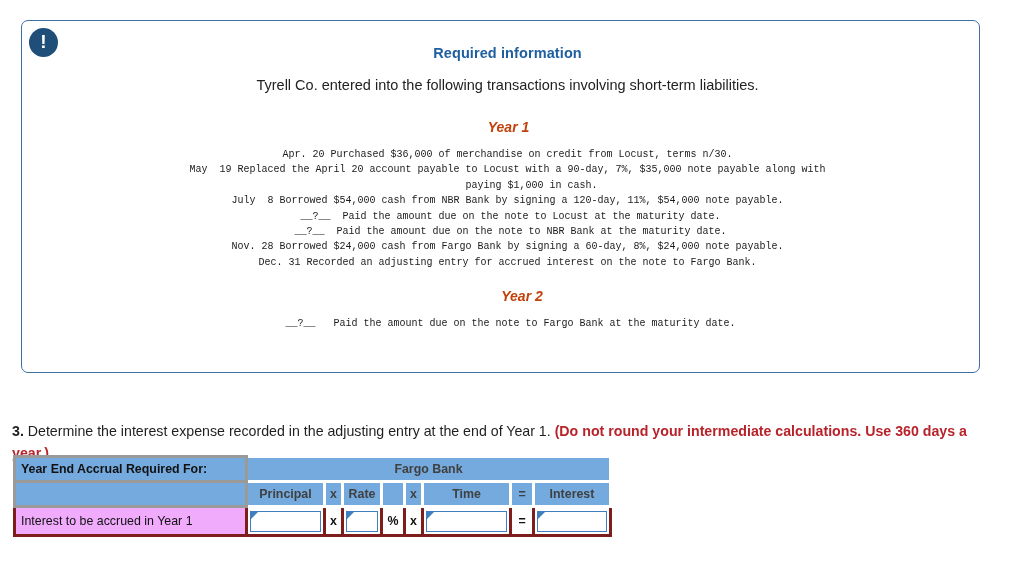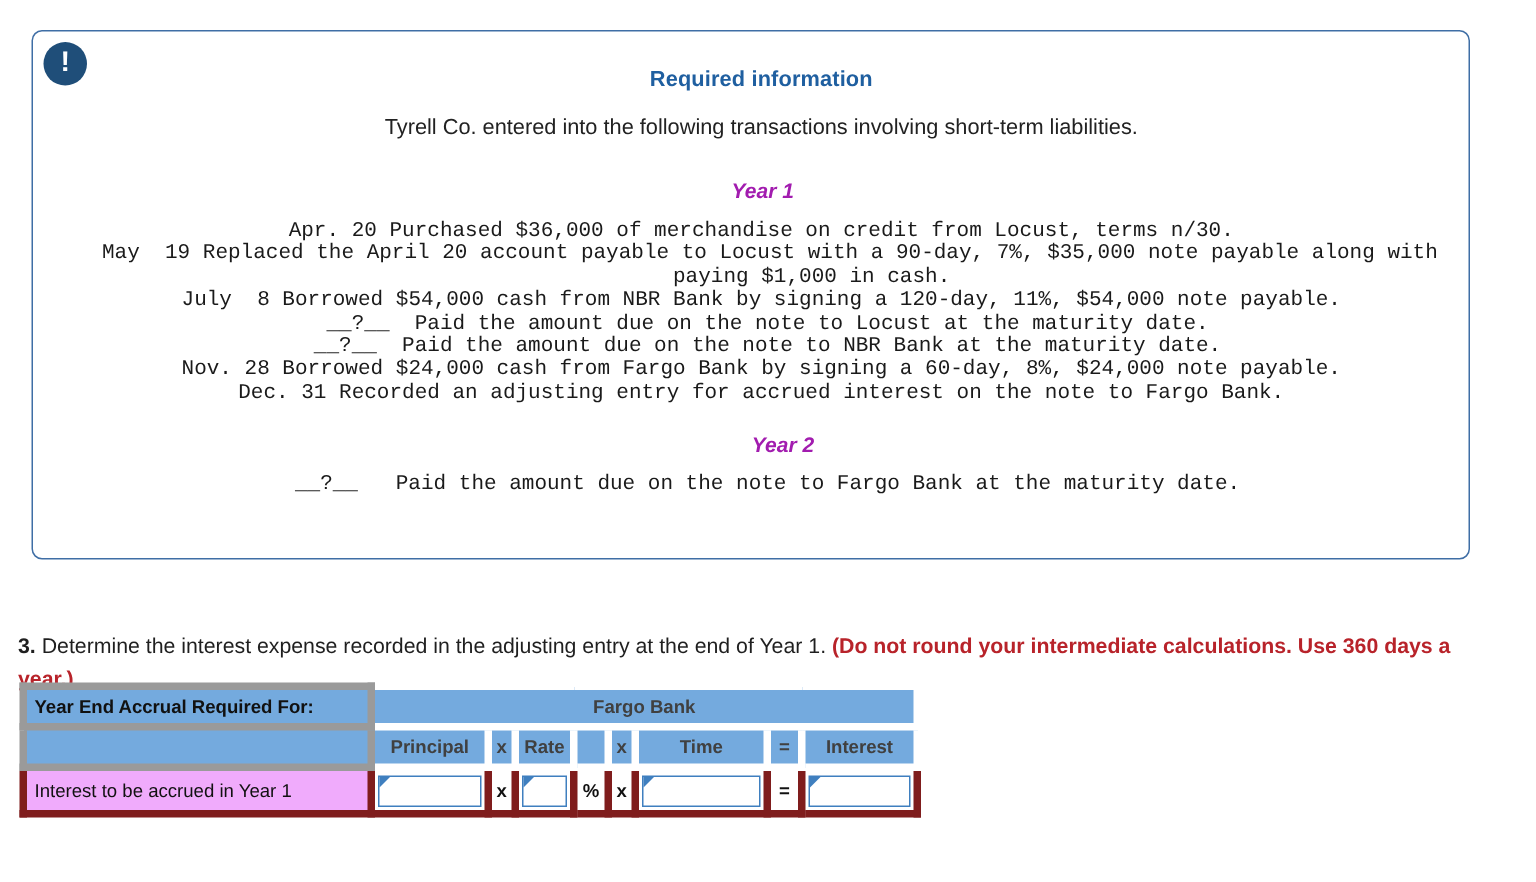--- a/index.html
+++ b/index.html
@@ -75,26 +75,26 @@
     font-size: 14.5px;
     margin: 0 0 26px 0;
     color: #222;
   }
 
   .year-head {
     font-size: 14px;
     font-weight: bold;
     font-style: italic;
     margin: 0 0 4px 2px;
-    color: #a21caf;
+    color: #c2410c;
   }
 
   .txn-block {
     font-family: "Liberation Mono", monospace;
-    font-size: 14px;
+    font-size: 10px;
     line-height: 15.4px;
     white-space: pre;
     color: #1a1a1a;
     margin: 12px;
   }
 
   .year2-head {
     margin-top: 18px;
     margin-left: 29px;
   }
@@ -119,21 +119,21 @@
   
   #accrual-table {
     position: absolute;
     left: 13px;
     top: 455px;
     border-collapse: collapse;
     table-layout: fixed;
     font-size: 12.4px;
   }
   #accrual-table td {
-    border: 5px solid #7f1d1d;
+    border: 3px solid #7f1d1d;
     padding: 0;
     height: 22px;
     vertical-align: middle;
   }
   .hcell {
     background: #74aade;
     font-weight: bold;
     color: #404040;
     text-align: center;
     border-color: #ffffff !important;

